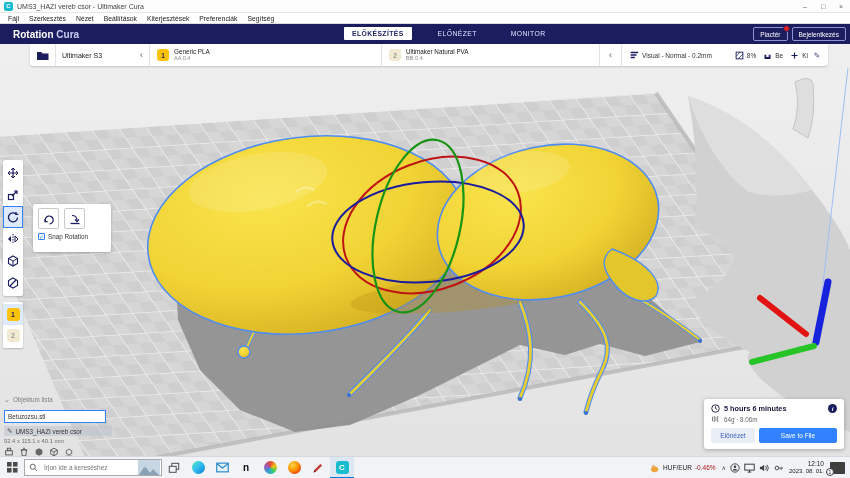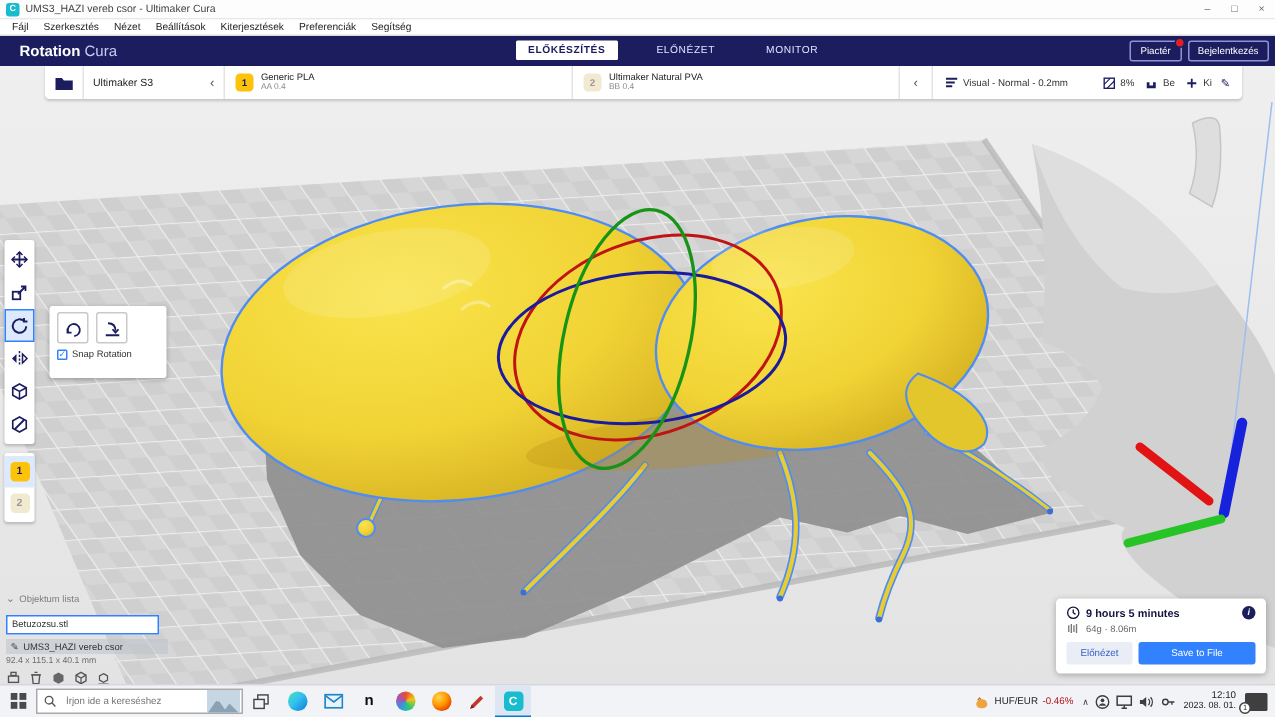--- a/index.html
+++ b/index.html
@@ -9,21 +9,21 @@
   #titlebar{position:absolute;top:0;left:0;width:850px;height:13px;background:#fdfdfd;border-bottom:1px solid #e7e7e7;display:flex;align-items:center;}
   .appico{width:9px;height:9px;border-radius:2px;background:#17bccf;color:#fff;font-size:6px;font-weight:bold;display:flex;align-items:center;justify-content:center;margin:0 4px 0 4px;}
   #titlebar .ttl{font-size:7px;color:#444;}
   #winctl{margin-left:auto;display:flex;}
   #winctl span{width:18px;text-align:center;font-size:7px;color:#666;cursor:default;}
   #menubar{position:absolute;top:13px;left:0;width:850px;height:11px;background:#fff;border-bottom:1px solid #ddd;display:flex;align-items:center;padding-left:3px;}
   #menubar span{font-size:6.8px;color:#222;padding:0 5px;}
   
   #appheader{position:absolute;top:24px;left:0;width:850px;height:20px;background:#1c1d5f;display:flex;align-items:center;}
   #brand{margin-left:13px;font-size:10px;color:#fff;}
-  #brand b{font-weight:700;} #brand i{font-style:normal;font-weight:400;color:#c9cdf2;}
+  #brand b{font-weight:700;} #brand i{font-style:normal;font-weight:700;color:#c9cdf2;}
   #tabs{position:absolute;left:344px;top:3px;display:flex;gap:18px;align-items:center;}
   .tab{font-size:6.8px;letter-spacing:.4px;color:#dfe2ff;padding:3px 8px;}
   .tab.active{background:#fff;color:#1c1d5f;border-radius:1px;font-weight:bold;}
   #hdrbtns{position:absolute;right:4px;top:3px;display:flex;gap:4px;}
   .hbtn{position:relative;border:1px solid #8d93d6;border-radius:2px;color:#fff;font-size:6.5px;padding:2.5px 6px;background:transparent;}
   .dot{position:absolute;top:-3px;right:-3px;width:7px;height:7px;border-radius:50%;background:#e02020;border:1px solid #1c1d5f;}
   
   #stage{position:absolute;top:44px;left:0;width:850px;height:412px;background:linear-gradient(#efefef,#e3e3e3);}
   #scene{position:absolute;inset:0;}
   
@@ -369,21 +369,21 @@
           </svg>
       </div>
     </div>
 
     <div id="actpanel">
       <div id="trow">
         <svg width="9" height="9" viewBox="0 0 12 12">
             <circle cx="6" cy="6" r="5" fill="none" stroke="#15153f" stroke-width="1.2"></circle>
             <path d="M6 3.2V6l2 1.4" fill="none" stroke="#15153f" stroke-width="1.2"></path>
           </svg>
-        <span class="tt">9 hours 5 minutes</span>
+        <span class="tt">5 hours 6 minutes</span>
         <span id="infoc">i</span>
       </div>
       <div id="mrow">
         <svg width="9" height="8" viewBox="0 0 12 10">
             <path d="M2 2v6M4.3 1v8M6.6 2v6M8.9 1v8" stroke="#777" stroke-width="1.2"></path>
           </svg>
         <span class="mt">64g · 8.06m</span>
       </div>
       <div id="btnrow">
         <button id="btn-preview">Előnézet</button>

